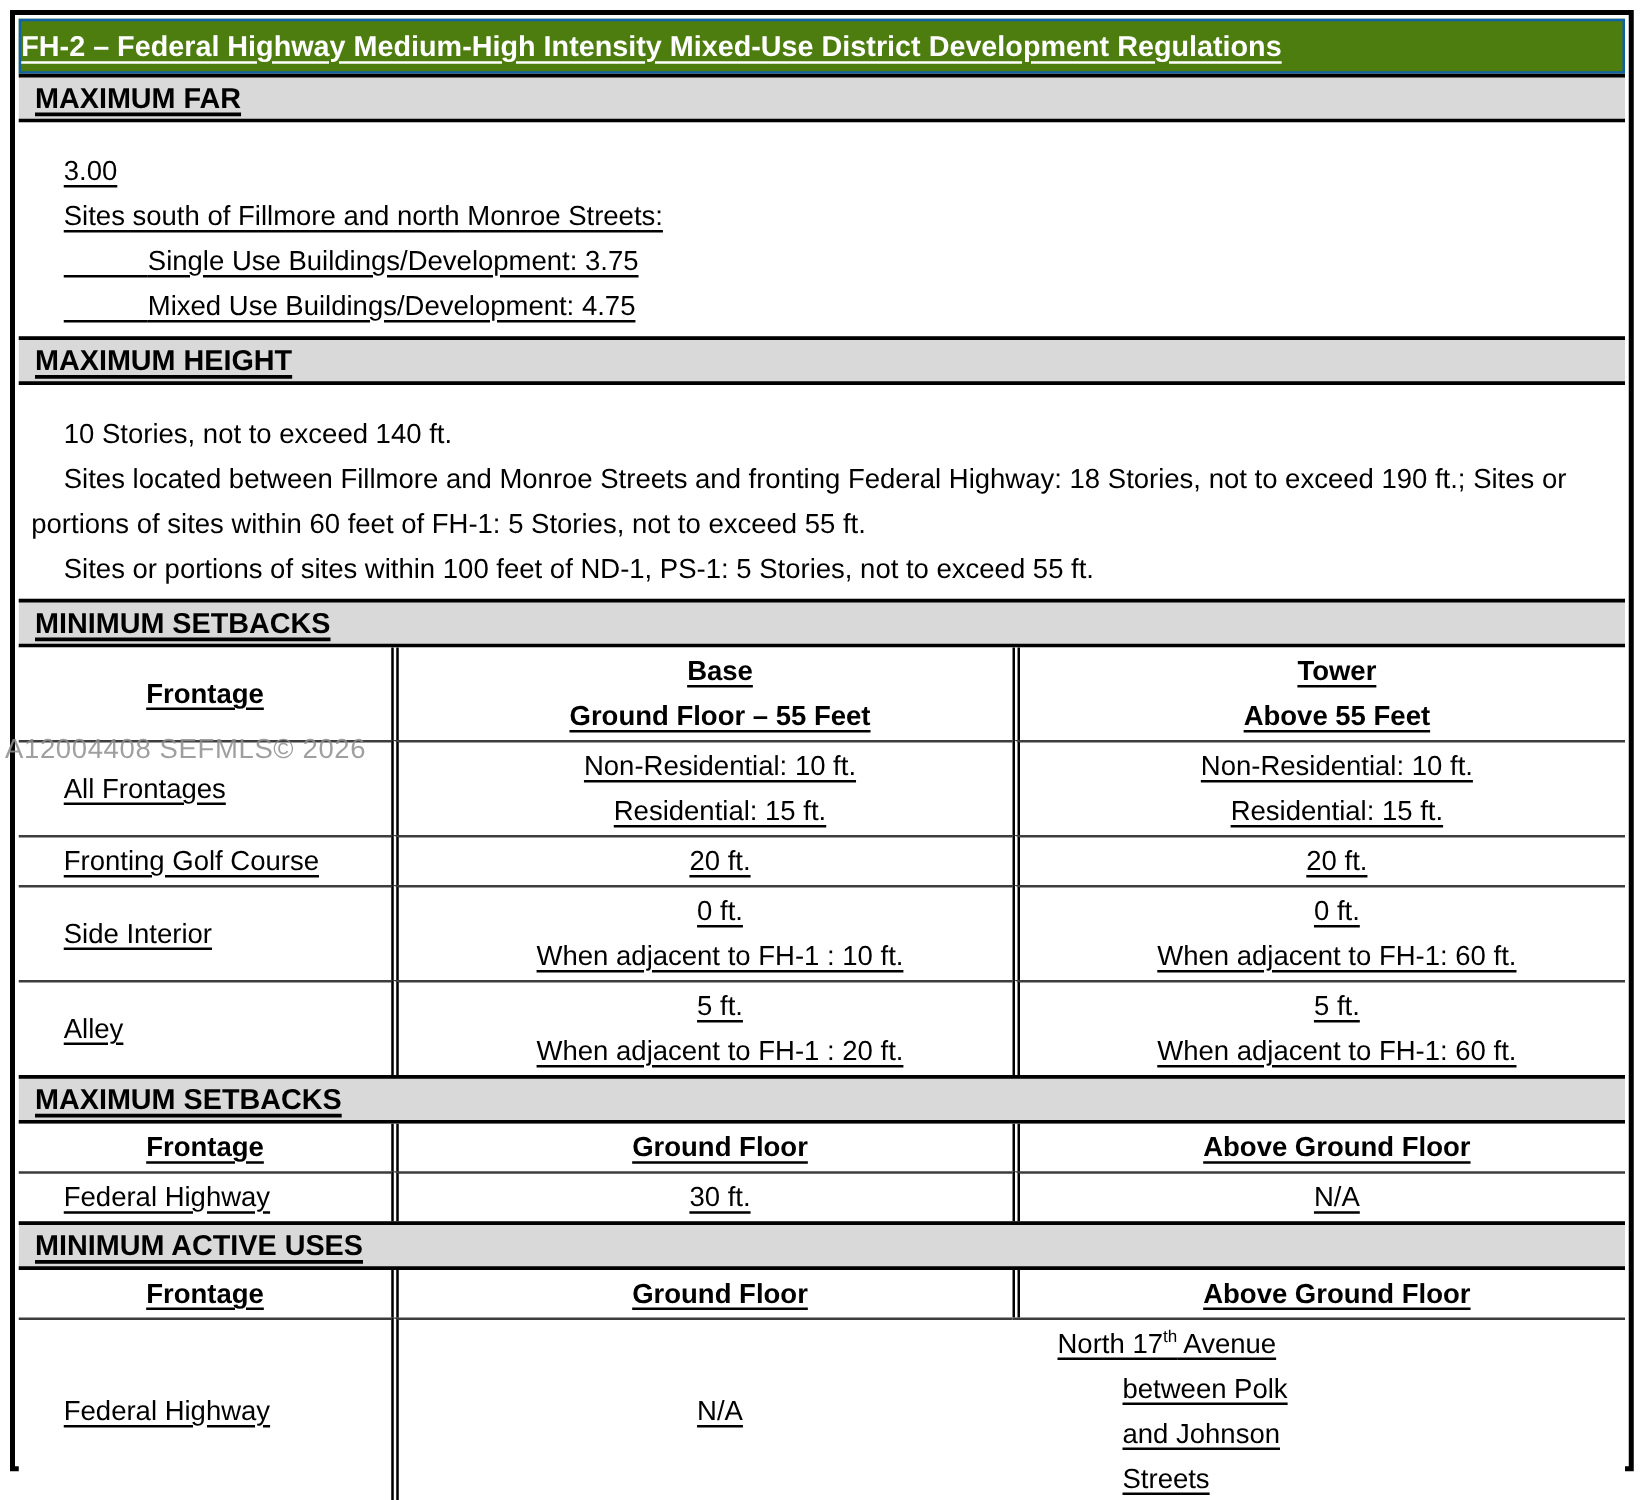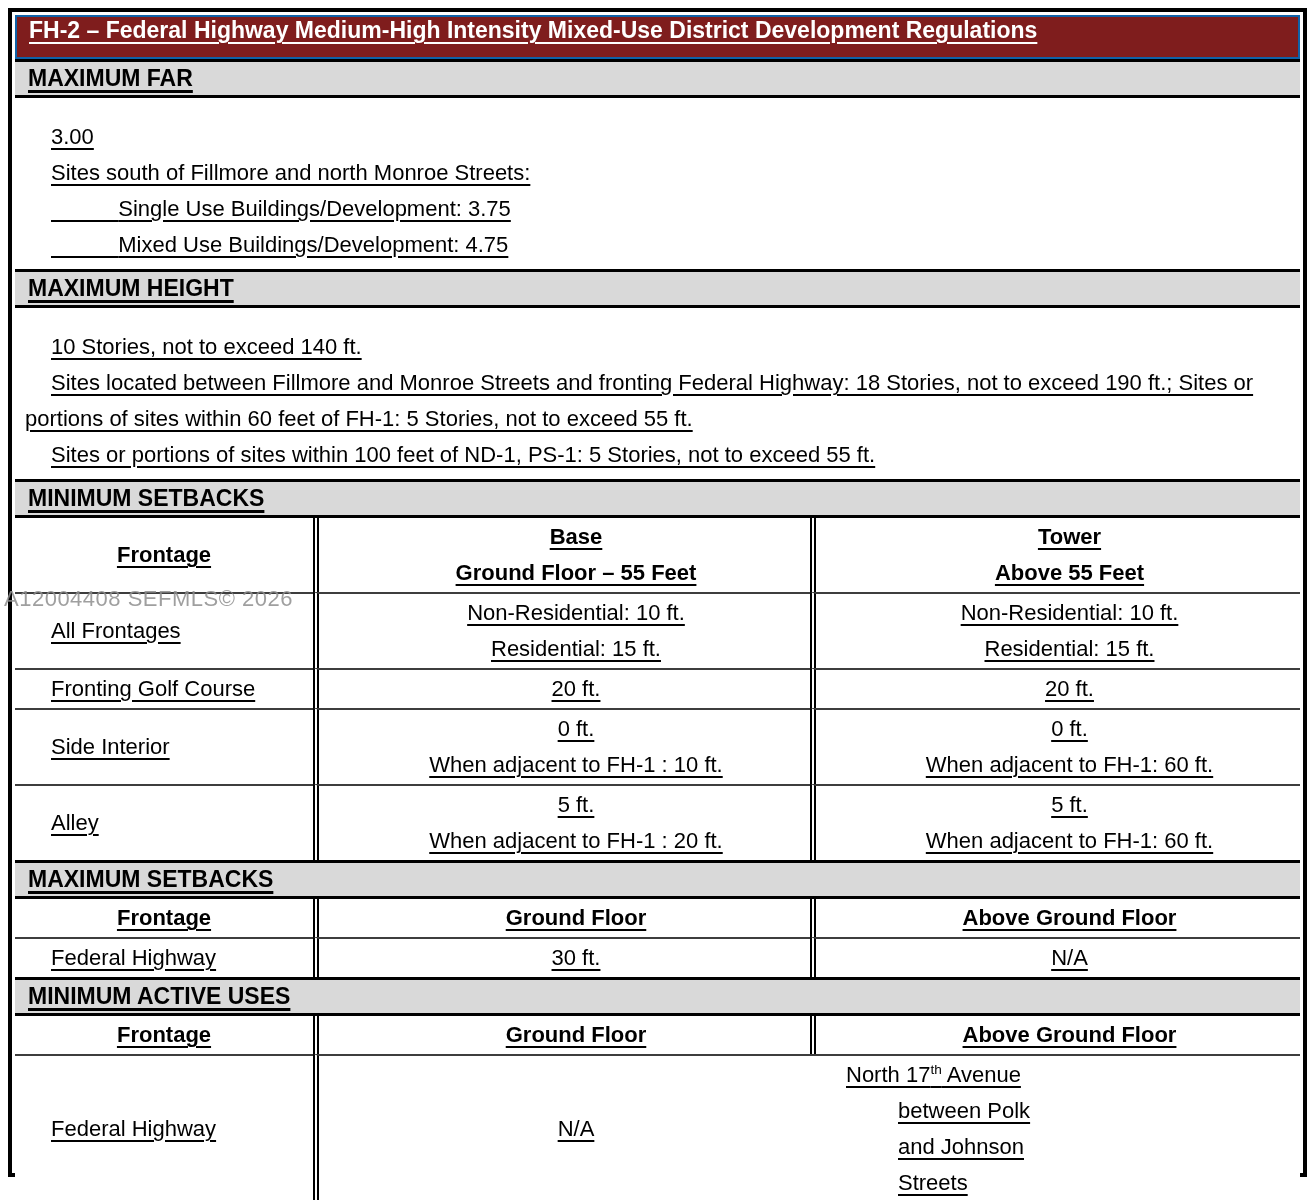--- a/index.html
+++ b/index.html
@@ -7,22 +7,22 @@
     position:relative; width:1316px; height:1200px; background:#ffffff;
     font-family:"Liberation Sans","DejaVu Sans",sans-serif; color:#000;
     overflow:hidden;
   }
   .frame {
     position:absolute; left:8px; top:8px; width:1285px; height:1155px;
     border:4px solid #000; background:#fff; padding:3px;
   }
   
   .title-bar {
-    height:40px; background:#7f1d1d; border:2px solid #0f62a8;
-    display:flex; align-items:flex-start; padding-left:12px;
+    height:40px; background:#4d7c0f; border:2px solid #0f62a8;
+    display:flex; align-items:center; padding-left:0;
   }
   .title-text {
     color:#fff; font-weight:bold; font-size:23px;
     text-decoration:underline; text-decoration-thickness:2px; text-underline-offset:4px;
   }
   
   .band {
     background:#d9d9d9; border-top:3px solid #000; border-bottom:3px solid #000;
     padding:2px 0 2px 13px;
   }
@@ -32,21 +32,21 @@
   }
   
   .sec { padding:21px 0 6px 0; background:#fff; }
   .txtline {
     font-size:22px; line-height:36px; padding-left:36px;
     text-decoration:underline; text-decoration-thickness:2px; text-underline-offset:4px;
   }
   .txtline.tabbed::before { content:"\00a0\00a0\00a0\00a0\00a0\00a0\00a0\00a0\00a0\00a0\00a0"; }
   .para {
     font-size:22px; line-height:36px; padding:0 26px 0 10px; text-indent:26px;
-    text-decoration:underline; text-decoration-thickness:2px; text-underline-offset:4px;
+    text-decoration-thickness:2px; text-underline-offset:4px;
   }
   
   .tbl { display:grid; grid-template-columns:298px 497px 1fr; background:#fff; }
   .cell { display:flex; flex-direction:column; justify-content:center; padding:1px 0; }
   .c1 { align-items:flex-start; padding-left:36px; }
   .c1.center { align-items:center; padding-left:0; }
   .c2,.c3 { align-items:center; text-align:center; border-left:6px double #000;padding-left:23px; }
   .bt { border-top:2px solid #3d3d3d; }
   .ln {
     font-size:22px; line-height:36px;

